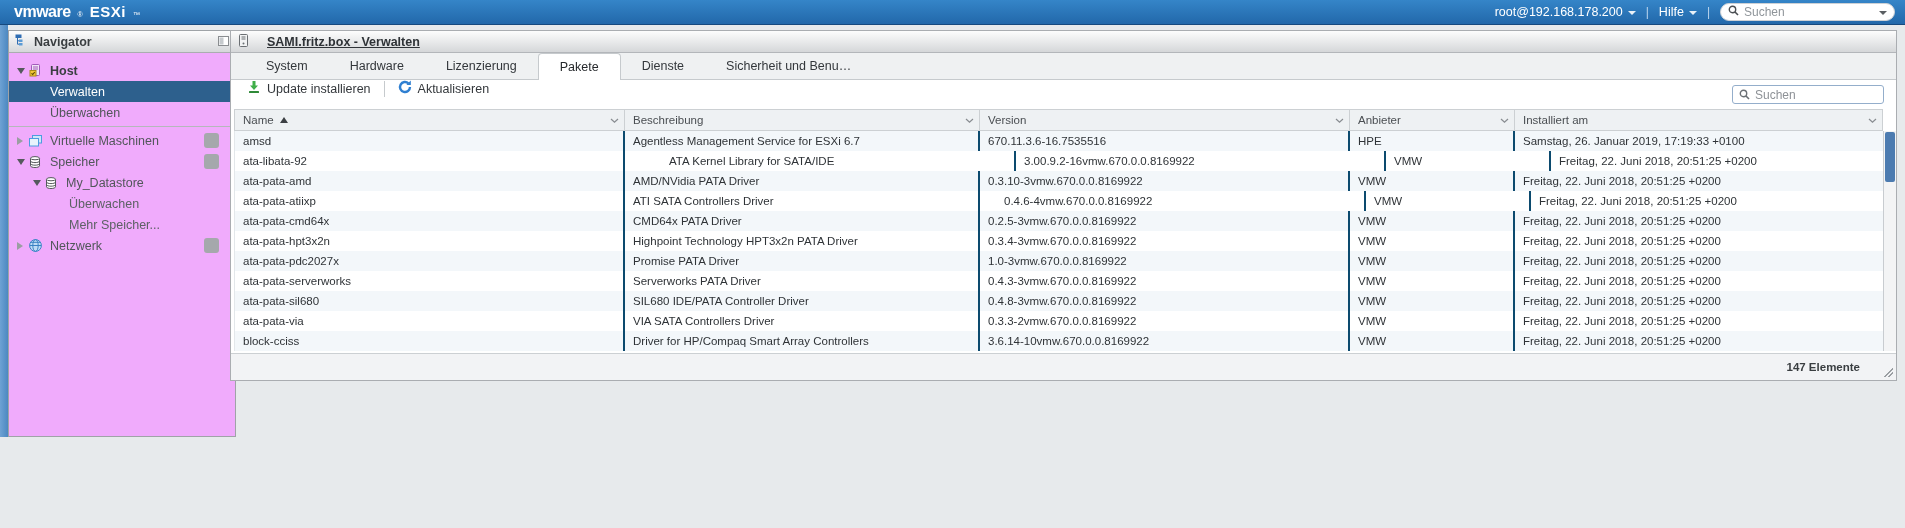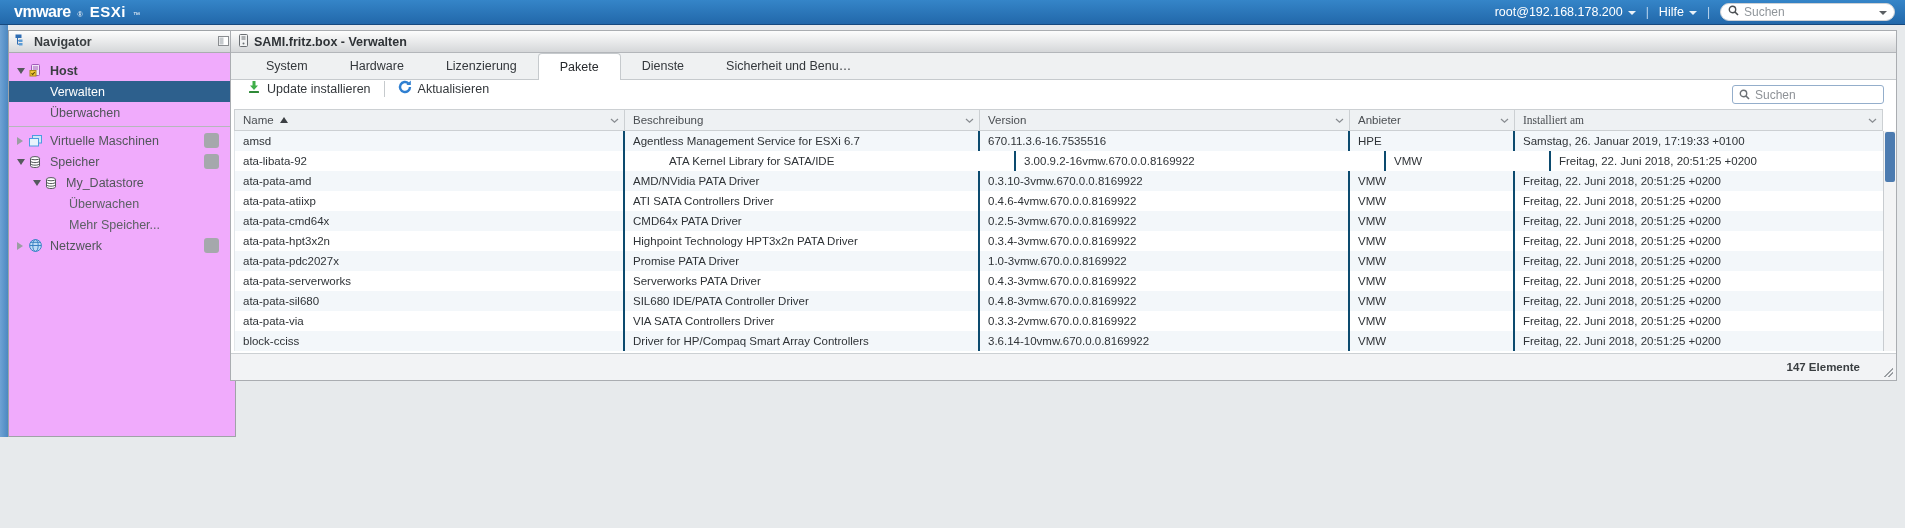--- a/index.html
+++ b/index.html
@@ -71,21 +71,21 @@
   }
 
   
   .main-panel {
     position:absolute; left:230px; top:30px; width:1667px; height:351px;
     background:#fff; border:1px solid #aaadb1;
   }
   .main-title {
     height:22px; background:linear-gradient(#fdfdfd,#d5d7d9);
     border-bottom:1px solid #b3b6ba; display:flex; align-items:center;
-    gap:6px; padding:0 8px; font-size:12.5px; font-weight:bold; color:#2f3337;
+    gap:19px; padding:0 8px; font-size:12.5px; font-weight:bold; color:#2f3337;text-decoration:underline;
   }
   .tabs {
     height:27px; background:#eff1f2; border-bottom:1px solid #c6cacd;
     display:flex; align-items:flex-end; padding-left:14px;
   }
   .tab { padding:0 21px; line-height:26px; height:26px; font-size:12.5px; color:#33373b; }
   .tab.active {
     background:#fff; border:1px solid #c6cacd; border-bottom:none;
     border-radius:4px 4px 0 0; font-weight:normal; color:#26292c;
     margin-bottom:-1px; height:27px;
@@ -107,21 +107,21 @@
   .table-wrap { position:absolute; left:3px; top:78px; width:1649px; }
   .thead {
     display:flex; height:22px; background:#eef1f3;
     border:1px solid #ccd0d3;
   }
   .th {
     position:relative; display:flex; align-items:center; padding:0 18px 0 8px;
     font-size:11.5px; color:#4a4e52; border-right:1px solid #ccd0d3;
     white-space:nowrap; overflow:hidden; flex-shrink:0;
   }
-  .th:last-child { border-right:none; flex:1;font-family:Liberation Serif, serif; }
+  .th:last-child { border-right:none; flex:1; }
   .th .sort { margin-left:6px; display:flex; }
   .th .chev { position:absolute; right:5px; top:8px; display:flex; }
   .tbody { border-left:1px solid #e3e7ea; }
   .trow { display:flex; height:20px; align-items:center; font-size:11.5px; color:#2f3337; background:#fff; }
   .trow:nth-child(odd) { background:#f3f7fa; }
   .td { padding:0 8px; white-space:nowrap; overflow:hidden; border-right:2px solid #0c4a6e; height:100%; display:flex; align-items:center; flex-shrink:0; }
   .td:last-child { border-right:none; flex:1; }
 
   .vscroll {
     position:absolute; right:0; top:100px; width:13px; height:220px;
@@ -398,21 +398,21 @@
         <div class="trow">
           <div class="td" style="width: 390px;">ata-pata-amd</div>
           <div class="td" style="width: 355px;">AMD/NVidia PATA Driver</div>
           <div class="td" style="width: 370px;">0.3.10-3vmw.670.0.0.8169922</div>
           <div class="td" style="width: 165px;">VMW</div>
           <div class="td" style="width: 369px;">Freitag, 22. Juni 2018, 20:51:25 +0200</div>
         </div>
         <div class="trow">
           <div class="td" style="width: 390px;">ata-pata-atiixp</div>
           <div class="td" style="width: 355px;">ATI SATA Controllers Driver</div>
-          <div class="td" style="width: 370px;">0.4.6-4vmw.670.0.0.8169922</div>
+          <div class="td" style="width: 370px; margin-left: 16px;">0.4.6-4vmw.670.0.0.8169922</div>
           <div class="td" style="width: 165px;">VMW</div>
           <div class="td" style="width: 369px;">Freitag, 22. Juni 2018, 20:51:25 +0200</div>
         </div>
         <div class="trow">
           <div class="td" style="width: 390px;">ata-pata-cmd64x</div>
           <div class="td" style="width: 355px;">CMD64x PATA Driver</div>
           <div class="td" style="width: 370px;">0.2.5-3vmw.670.0.0.8169922</div>
           <div class="td" style="width: 165px;">VMW</div>
           <div class="td" style="width: 369px;">Freitag, 22. Juni 2018, 20:51:25 +0200</div>
         </div>

